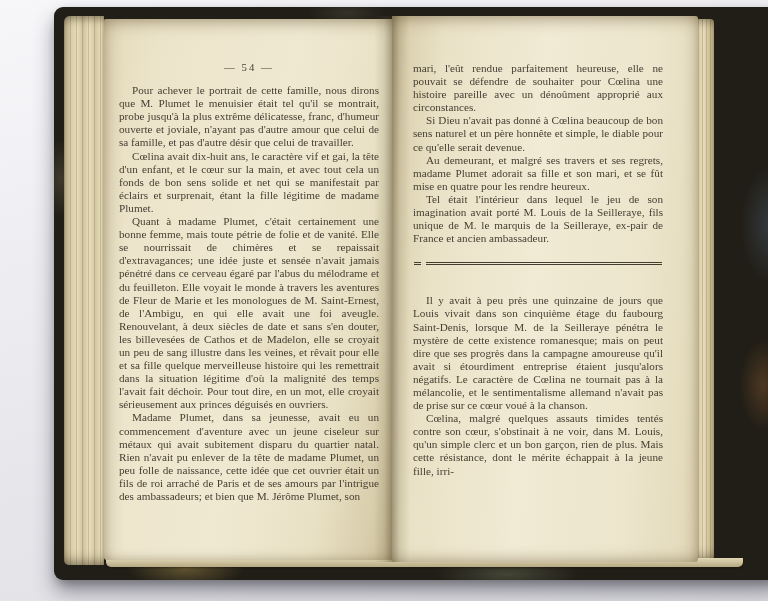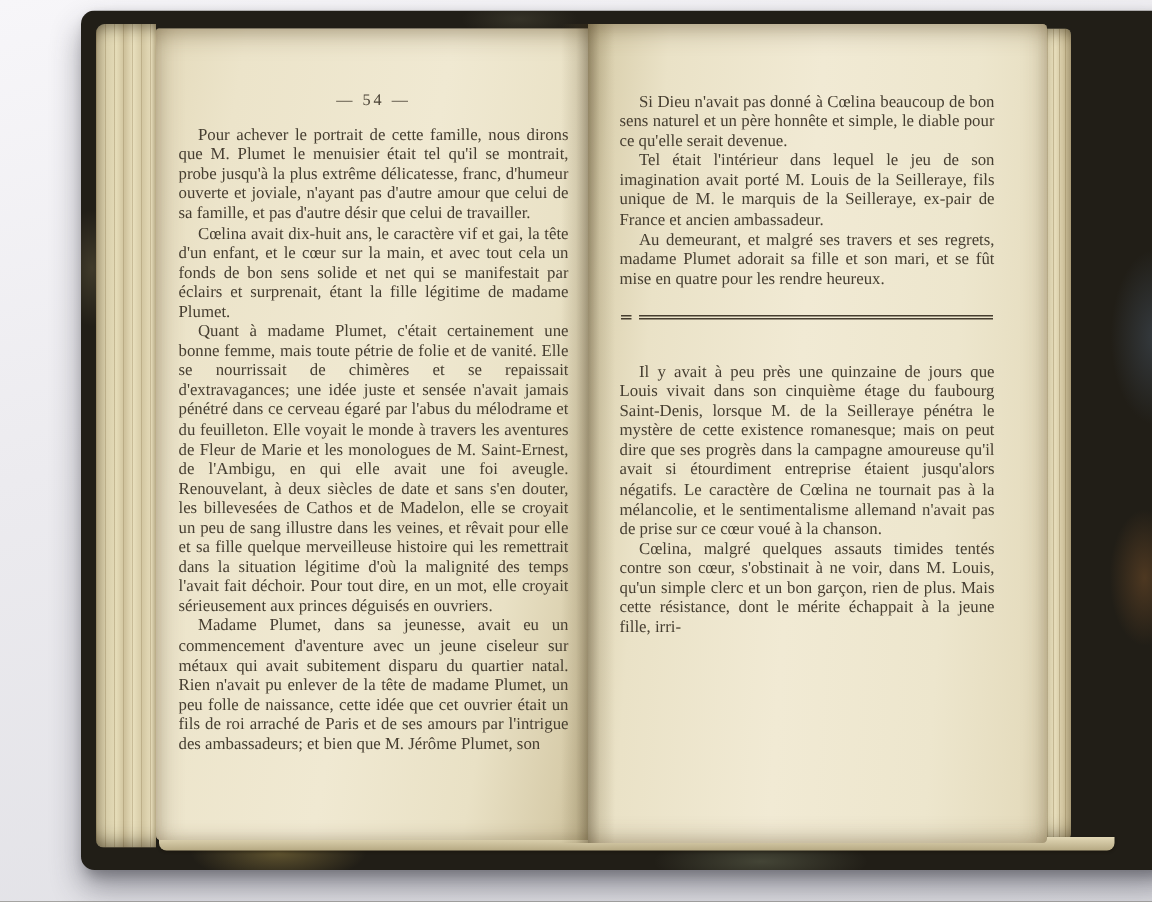--- a/index.html
+++ b/index.html
@@ -113,23 +113,24 @@
         <p>Pour achever le portrait de cette famille, nous dirons que M. Plumet le menuisier était tel qu'il se montrait, probe jusqu'à la plus extrême délicatesse, franc, d'humeur ouverte et joviale, n'ayant pas d'autre amour que celui de sa famille, et pas d'autre désir que celui de travailler.</p>
         <p>Cœlina avait dix-huit ans, le caractère vif et gai, la tête d'un enfant, et le cœur sur la main, et avec tout cela un fonds de bon sens solide et net qui se manifestait par éclairs et surprenait, étant la fille légitime de madame Plumet.</p>
         <p>Quant à madame Plumet, c'était certainement une bonne femme, mais toute pétrie de folie et de vanité. Elle se nourrissait de chimères et se repaissait d'extravagances; une idée juste et sensée n'avait jamais pénétré dans ce cerveau égaré par l'abus du mélodrame et du feuilleton. Elle voyait le monde à travers les aventures de Fleur de Marie et les monologues de M. Saint-Ernest, de l'Ambigu, en qui elle avait une foi aveugle. Renouvelant, à deux siècles de date et sans s'en douter, les billevesées de Cathos et de Madelon, elle se croyait un peu de sang illustre dans les veines, et rêvait pour elle et sa fille quelque merveilleuse histoire qui les remettrait dans la situation légitime d'où la malignité des temps l'avait fait déchoir. Pour tout dire, en un mot, elle croyait sérieusement aux princes déguisés en ouvriers.</p>
         <p>Madame Plumet, dans sa jeunesse, avait eu un commencement d'aventure avec un jeune ciseleur sur métaux qui avait subitement disparu du quartier natal. Rien n'avait pu enlever de la tête de madame Plumet, un peu folle de naissance, cette idée que cet ouvrier était un fils de roi arraché de Paris et de ses amours par l'intrigue des ambassadeurs; et bien que M. Jérôme Plumet, son</p>
       </div>
     </div>
 
     <div class="page page-right">
 
       <div class="textblock">
+        <p class="no-indent">mari, l'eût rendue parfaitement heureuse, elle ne pouvait se défendre de souhaiter pour Cœlina une histoire pareille avec un dénoûment approprié aux circonstances.</p>
         <p>Si Dieu n'avait pas donné à Cœlina beaucoup de bon sens naturel et un père honnête et simple, le diable pour ce qu'elle serait devenue.</p>
+        <p>Au demeurant, et malgré ses travers et ses regrets, madame Plumet adorait sa fille et son mari, et se fût mise en quatre pour les rendre heureux.</p>
         <p>Tel était l'intérieur dans lequel le jeu de son imagination avait porté M. Louis de la Seilleraye, fils unique de M. le marquis de la Seilleraye, ex-pair de France et ancien ambassadeur.</p>
-        <p>Au demeurant, et malgré ses travers et ses regrets, madame Plumet adorait sa fille et son mari, et se fût mise en quatre pour les rendre heureux.</p>
 
         <div class="rule-wrap">
           <span class="rule-tick"></span>
           <span class="rule-main"></span>
         </div>
 
 
         <p class="after-title">Il y avait à peu près une quinzaine de jours que Louis vivait dans son cinquième étage du faubourg Saint-Denis, lorsque M. de la Seilleraye pénétra le mystère de cette existence romanesque; mais on peut dire que ses progrès dans la campagne amoureuse qu'il avait si étourdiment entreprise étaient jusqu'alors négatifs. Le caractère de Cœlina ne tournait pas à la mélancolie, et le sentimentalisme allemand n'avait pas de prise sur ce cœur voué à la chanson.</p>
         <p>Cœlina, malgré quelques assauts timides tentés contre son cœur, s'obstinait à ne voir, dans M. Louis, qu'un simple clerc et un bon garçon, rien de plus. Mais cette résistance, dont le mérite échappait à la jeune fille, irri-</p>
       </div>

